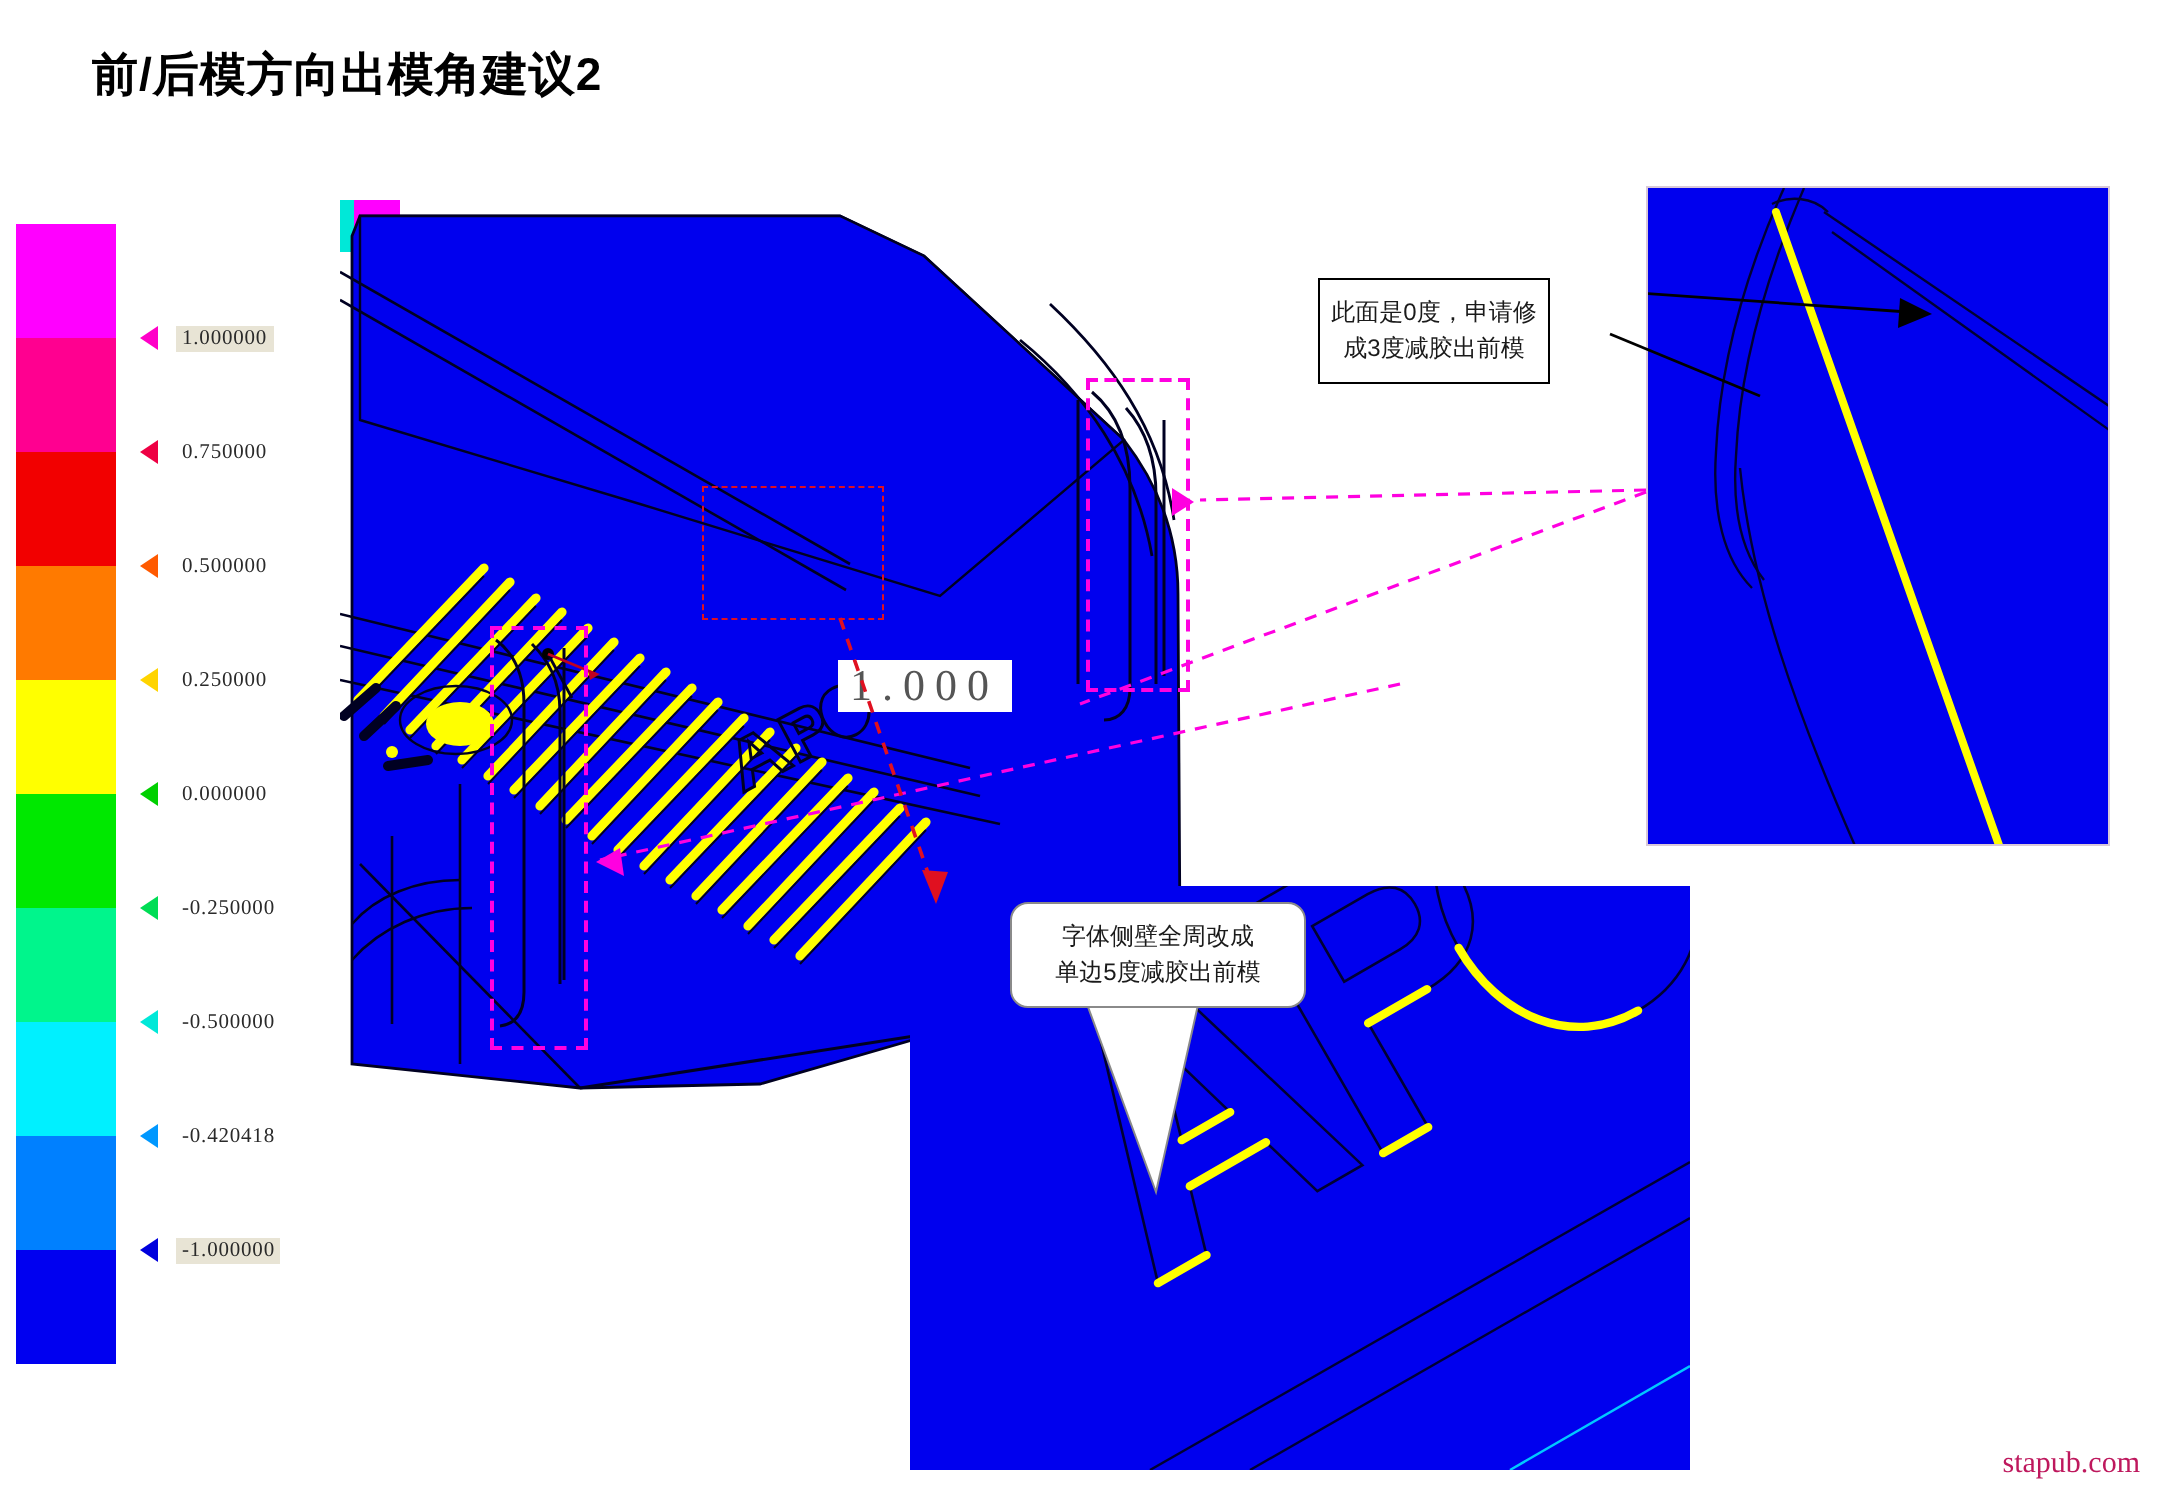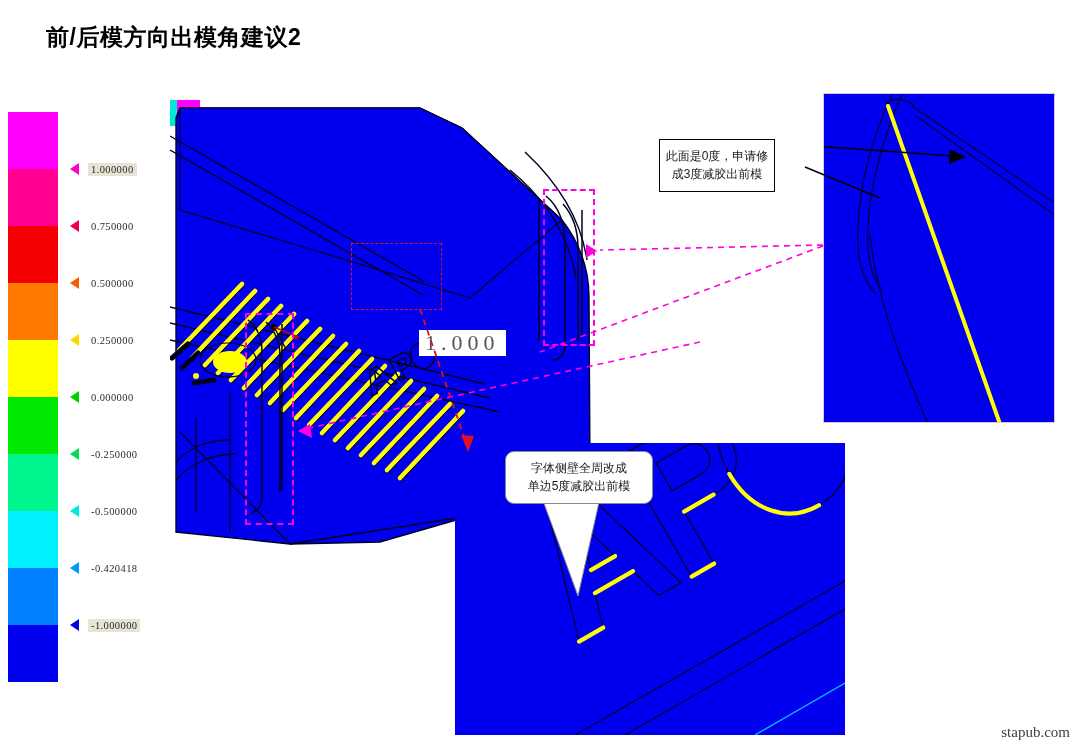--- a/index.html
+++ b/index.html
@@ -89,21 +89,21 @@
     pointer-events:none;
   }
 
   
   #page-number{
     position:absolute;right:14px;top:753px;
     font-size:19px;color:#111;font-family:"Liberation Sans",sans-serif;
   }
   #watermark{
     position:absolute;right:10px;top:724px;
-    font-size:15px;color:#404040;font-family:"Liberation Serif", serif;
+    font-size:15px;color:#be185d;font-family:"Liberation Serif", serif;
   }
 
   svg{display:block;}
 </style>
 </head>
 <body>
 
 <div id="slide">
 
   <div id="title">前/后模方向出模角建议2</div>

